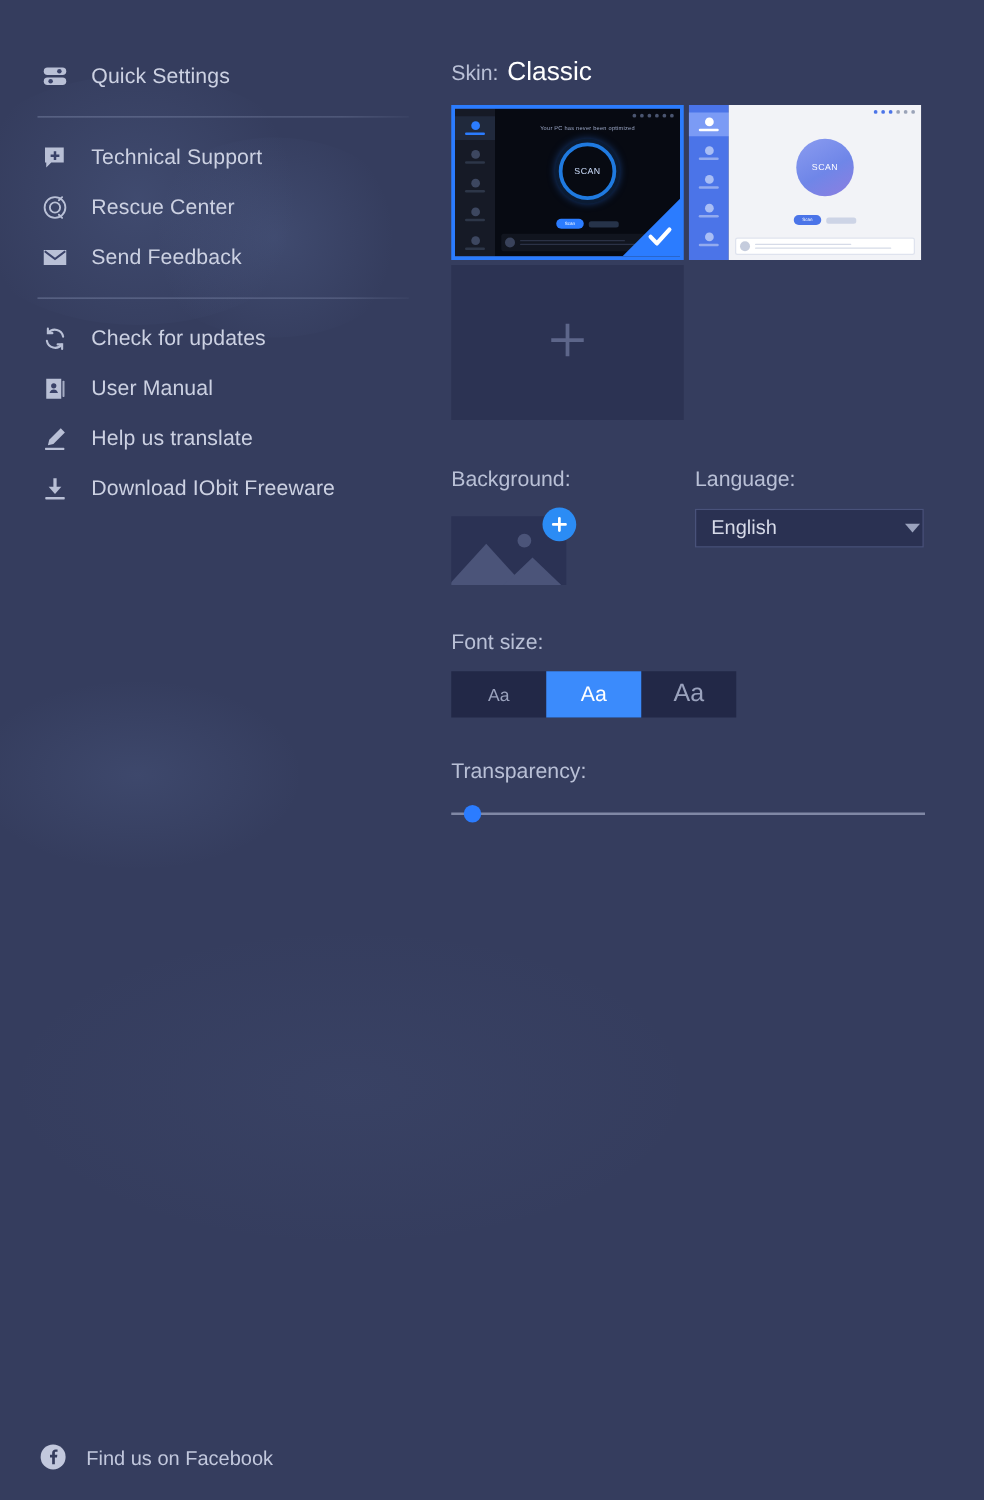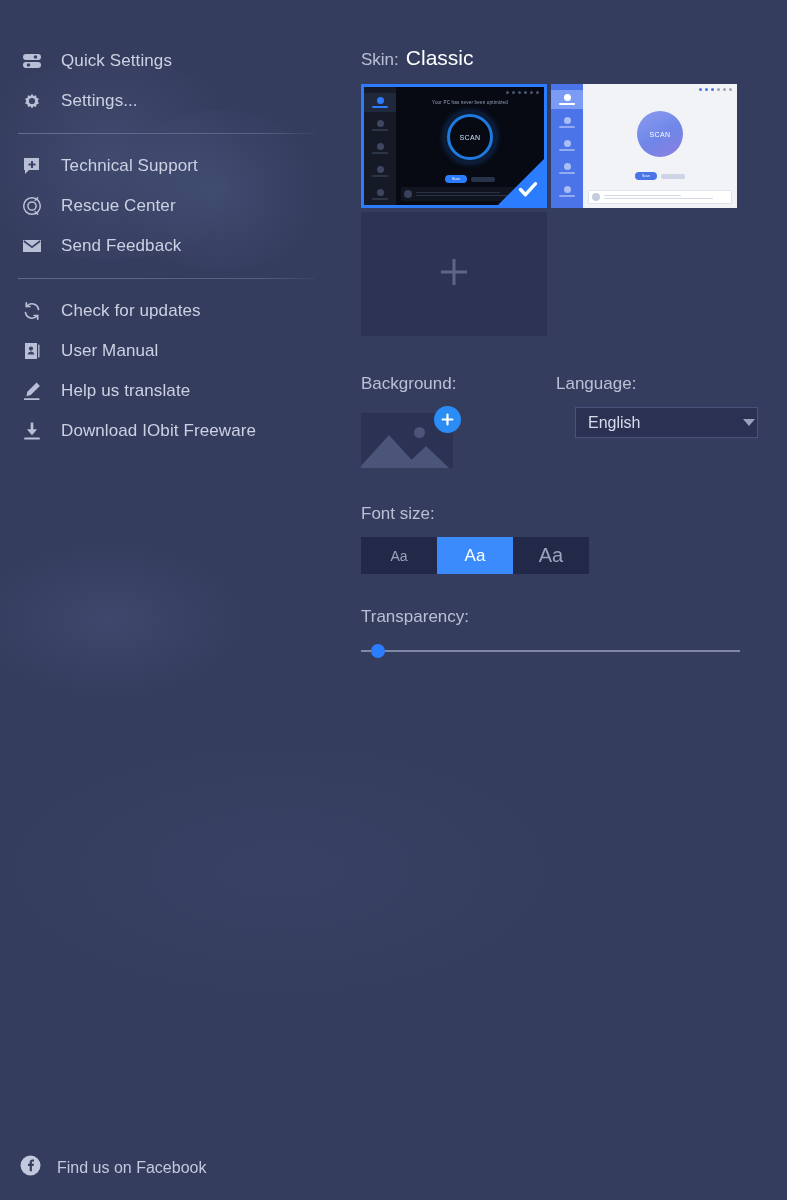--- a/index.html
+++ b/index.html
@@ -24,21 +24,21 @@
   .glow-a { left: -40px;  top: 60px;  width: 300px; height: 200px; }
   .glow-b { left: 110px;  top: 110px; width: 220px; height: 160px; }
   .glow-c { left: -20px;  top: 545px; width: 260px; height: 150px;
             background: radial-gradient(ellipse, rgba(120,145,200,0.13) 0%, rgba(120,145,200,0) 72%); }
   .glow-d { left: 0px;    top: 740px; width: 560px; height: 260px;
             background: radial-gradient(ellipse, rgba(120,145,200,0.055) 0%, rgba(120,145,200,0) 70%); }
 
   
   .sidebar {
     position: absolute;
-    left: 0; top: 0;
+    left: 12px; top: 0;
     width: 340px; height: 1200px;
     z-index: 2;
   }
   .menu-group { padding: 0; }
   .menu-item {
     display: flex;
     align-items: center;
     height: 40px;
     padding-left: 20px;
     cursor: default;
@@ -293,21 +293,20 @@
   .lang-select {
     margin-top: 13px;
     width: 183px;
     height: 31px;
     background: #2a3152;
     border: 1px solid #49527a;
     display: flex;
     align-items: center;
     padding: 0 2px 0 12px;
     cursor: pointer;
-    margin-left: 19px;
   }
   .lang-value {
     flex: 1;
     font-size: 16px;
     color: #d7dbe9;
   }
   .caret {
     width: 0; height: 0;
     border-left: 6px solid transparent;
     border-right: 6px solid transparent;
@@ -377,29 +376,20 @@
         <svg width="20" height="20" viewBox="0 0 20 20" fill="currentColor">
           <rect x="1" y="3" width="18" height="6" rx="3"></rect>
           <rect x="1" y="11" width="18" height="6" rx="3"></rect>
           <circle cx="13.5" cy="6" r="1.8" fill="#3a4269"></circle>
           <circle cx="6.5" cy="14" r="1.8" fill="#3a4269"></circle>
         </svg>
       </span>
       <span class="menu-label">Quick Settings</span>
     </div>
 
-    <div class="menu-item">
-      <span class="menu-icon">
-        <svg width="20" height="20" viewBox="0 0 20 20" fill="currentColor">
-          <path d="M10 0.8l1.5 2.1 2.5-.6.5 2.5 2.4 1-1.2 2.3 1.2 2.3-2.4 1-.5 2.5-2.5-.6L10 15.4l-1.5-2.1-2.5.6-.5-2.5-2.4-1 1.2-2.3L3.1 5.8l2.4-1 .5-2.5 2.5.6z" transform="translate(0,2)"></path>
-          <circle cx="10" cy="10" r="3.1" fill="#3a4269"></circle>
-        </svg>
-      </span>
-      <span class="menu-label">Settings...</span>
-    </div>
 
   </div>
 
   <div class="divider"></div>
 
   <div class="menu-group">
 
     <div class="menu-item">
       <span class="menu-icon">
         <svg width="20" height="20" viewBox="0 0 20 20" fill="currentColor">

